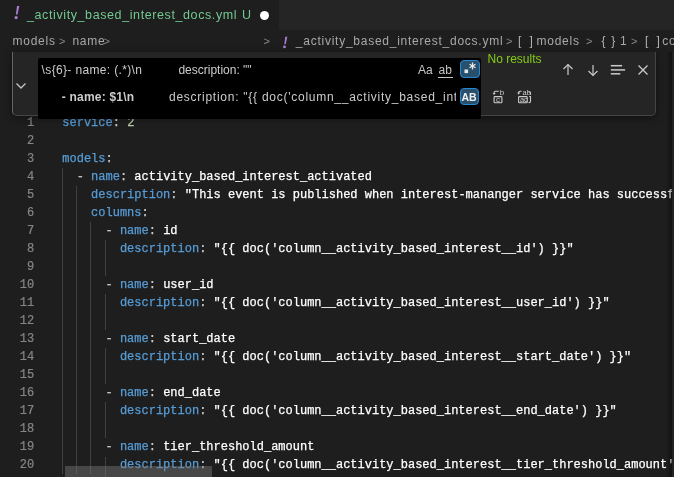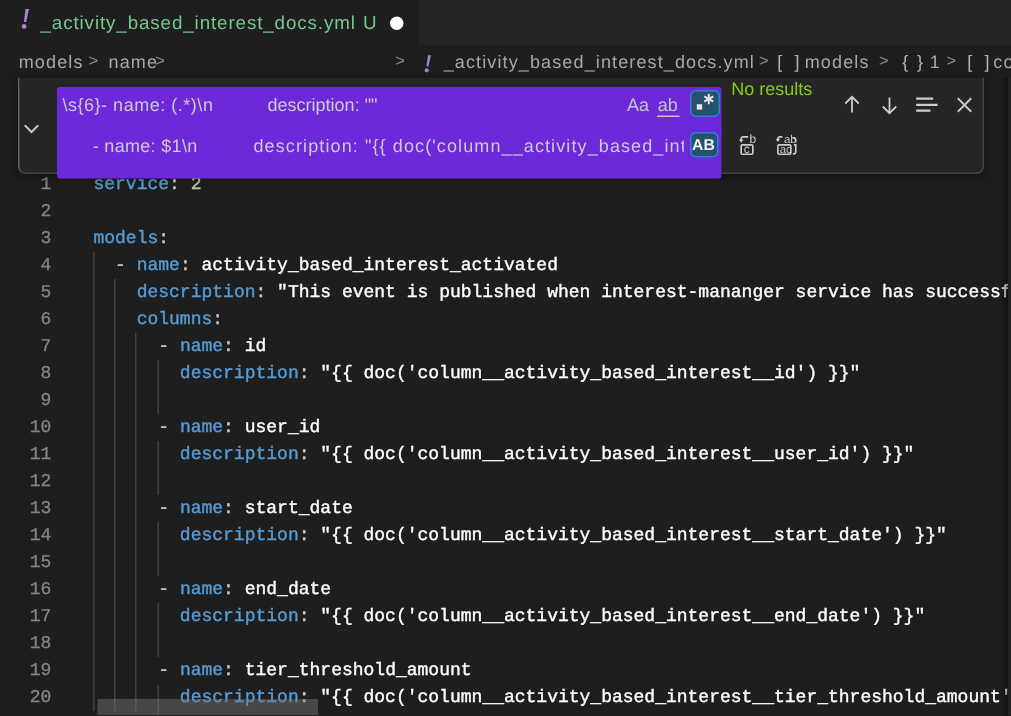--- a/index.html
+++ b/index.html
@@ -41,21 +41,21 @@
   #redgeline { position:absolute; left:666px; top:52px; width:6px; height:425px;
                background:linear-gradient(to right, rgba(0,0,0,0), rgba(0,0,0,0.42)); }
   #redgecol  { position:absolute; left:672px; top:52px; width:2px; height:425px; background:#232323; }
 
   
   #fw { position:absolute; left:12px; top:51.5px; width:644px; height:64.5px;
         background:#252526; border:1px solid #454545; border-top:none;
         border-left-color:#646464; border-radius:0 0 5px 5px;
         box-shadow:0 2px 8px rgba(0,0,0,0.45); }
   #fw .chev { position:absolute; }
-  .finput { position:absolute; left:25px; width:443px; height:34px; background:#6d28d9;
+  .finput { position:absolute; left:25px; width:443px; height:34px; background:#000000;
             border-radius:2px; color:#cccccc; font-size:12px;padding-left:44px; }
   #fin1 { top:6px; }
   #fin2 { top:33px; }
   .finput .txt { position:absolute; top:5px; white-space:pre; }
   .optbox { position:absolute; border:1px solid #2588d2; border-radius:4px;
             background:#28506d; color:#eeeeee; text-align:center; }
   .icbtn { position:absolute; color:#cccccc; }
   #nores { position:absolute; left:474.5px; top:0; color:#84cc16; font-size:12px; white-space:pre; }
 </style>
 </head>
@@ -200,21 +200,21 @@
     </svg>
     <svg class="icbtn" style="left:622px; top:10px" width="16" height="16" viewBox="0 0 16 16">
       <g stroke="#cccccc" stroke-width="1.2" fill="none">
         <line x1="3.5" y1="3.5" x2="12.5" y2="12.5"></line>
           <line x1="12.5" y1="3.5" x2="3.5" y2="12.5"></line>
       </g>
     </svg>
 
     <div class="finput" id="fin2">
       <div style="position:absolute; left:0; top:0; width:418px; height:23px; overflow:hidden;">
-        <span class="txt" style="left:23.8px; letter-spacing:0.21px;">- name: $1\n</span>
+        <span class="txt" style="left:23.8px; letter-spacing:0.21px;font-weight:bold;">- name: $1\n</span>
         <span class="txt" style="left:131px; letter-spacing:0.74px;">description: "{{ doc('column__activity_based_interest__$1') }}"</span>
       </div>
       <div class="optbox" style="left:421.5px; top:3px; width:19px; height:17.5px; font-size:10.5px; line-height:16px; font-weight:bold; color:#f0f0f0;">AB</div>
     </div>
 
     <svg class="icbtn" style="left:478px; top:36px" width="16" height="17" viewBox="0 0 16 17">
       <g stroke="#cccccc" stroke-width="1.1" fill="none">
         <path d="M7.8 3.2 H4.6 Q3.1 3.2 3.1 4.7 V5.8"></path>
         <rect x="3.1" y="8.6" width="7.8" height="6.2" rx="0.8"></rect>
       </g>

